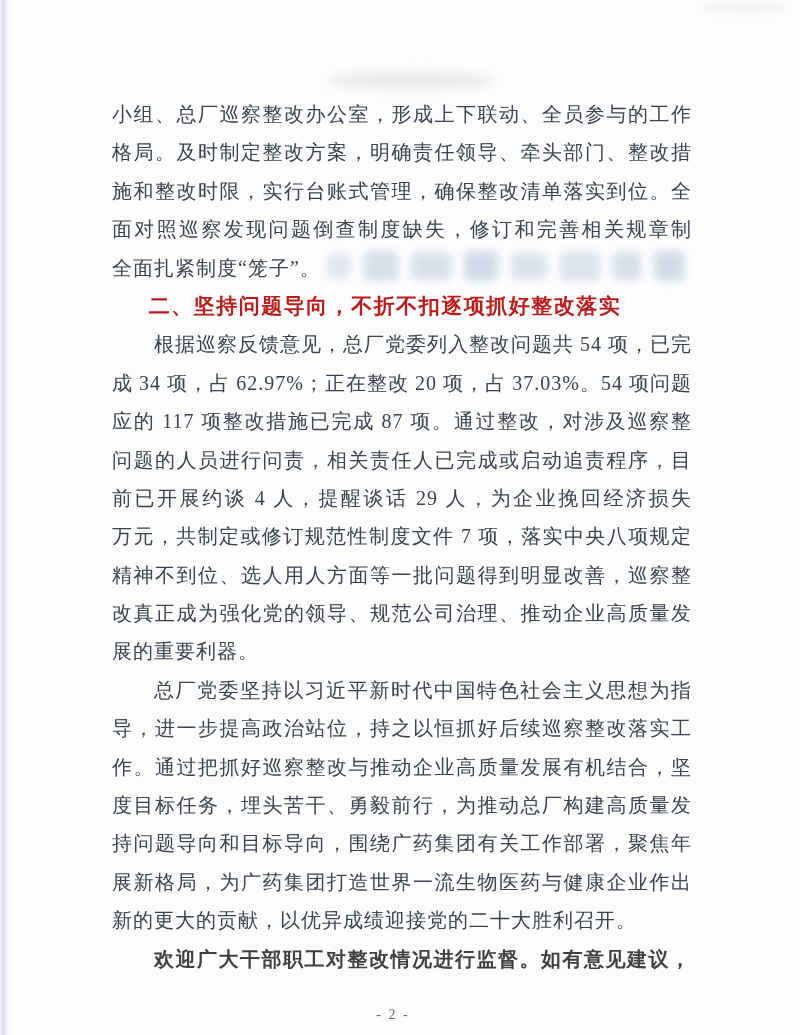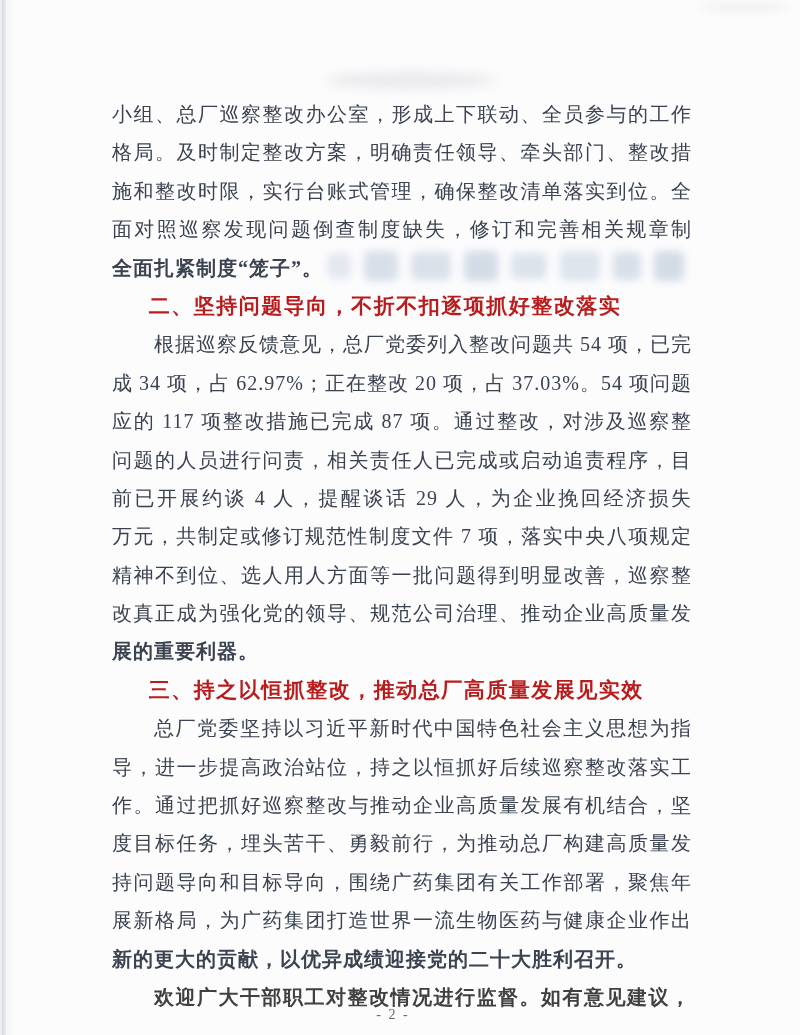--- a/index.html
+++ b/index.html
@@ -51,21 +51,21 @@
     position:absolute; left:112px; top:95px; width:580px;
     color:#3b4250; font-size:20px;
   }
   .line {
     height:38.4px; line-height:38.4px;
     overflow:hidden;
     text-align:justify;
     letter-spacing:1px;
   }
   .line.fill  { text-align-last:justify; }
-  .line.short { text-align-last:left;font-weight:bold; }
+  .line.short { text-align-last:left; }
   .line.indent{ text-indent:2.1em; }
   .heading {
     height:38.4px; line-height:38.4px; overflow:hidden;
     font-family:"Liberation Sans","DejaVu Sans",sans-serif;
     font-weight:700; font-size:21px; color:#b91c1c;
     text-indent:1.75em; letter-spacing:1.5px;
   }
   .para-bold .line {
     font-weight:600; color:#404040; letter-spacing:1.5px;
   }
@@ -112,21 +112,20 @@
     <div class="line fill">成 34 项，占 62.97%；正在整改 20 项，占 37.03%。54 项问题对</div>
     <div class="line fill">应的 117 项整改措施已完成 87 项。通过整改，对涉及巡察整改</div>
     <div class="line fill">问题的人员进行问责，相关责任人已完成或启动追责程序，目</div>
     <div class="line fill">前已开展约谈 4 人，提醒谈话 29 人，为企业挽回经济损失 10.06</div>
     <div class="line fill">万元，共制定或修订规范性制度文件 7 项，落实中央八项规定</div>
     <div class="line fill">精神不到位、选人用人方面等一批问题得到明显改善，巡察整</div>
     <div class="line fill">改真正成为强化党的领导、规范公司治理、推动企业高质量发</div>
     <div class="line short">展的重要利器。</div>
   </div>
 
-  <div class="heading">三、持之以恒抓整改，推动总厂高质量发展见实效</div>
 
   <div class="para">
     <div class="line fill indent">总厂党委坚持以习近平新时代中国特色社会主义思想为指</div>
     <div class="line fill">导，进一步提高政治站位，持之以恒抓好后续巡察整改落实工</div>
     <div class="line fill">作。通过把抓好巡察整改与推动企业高质量发展有机结合，坚</div>
     <div class="line fill">度目标任务，埋头苦干、勇毅前行，为推动总厂构建高质量发</div>
     <div class="line fill">持问题导向和目标导向，围绕广药集团有关工作部署，聚焦年</div>
     <div class="line fill">展新格局，为广药集团打造世界一流生物医药与健康企业作出</div>
     <div class="line short">新的更大的贡献，以优异成绩迎接党的二十大胜利召开。</div>
   </div>

